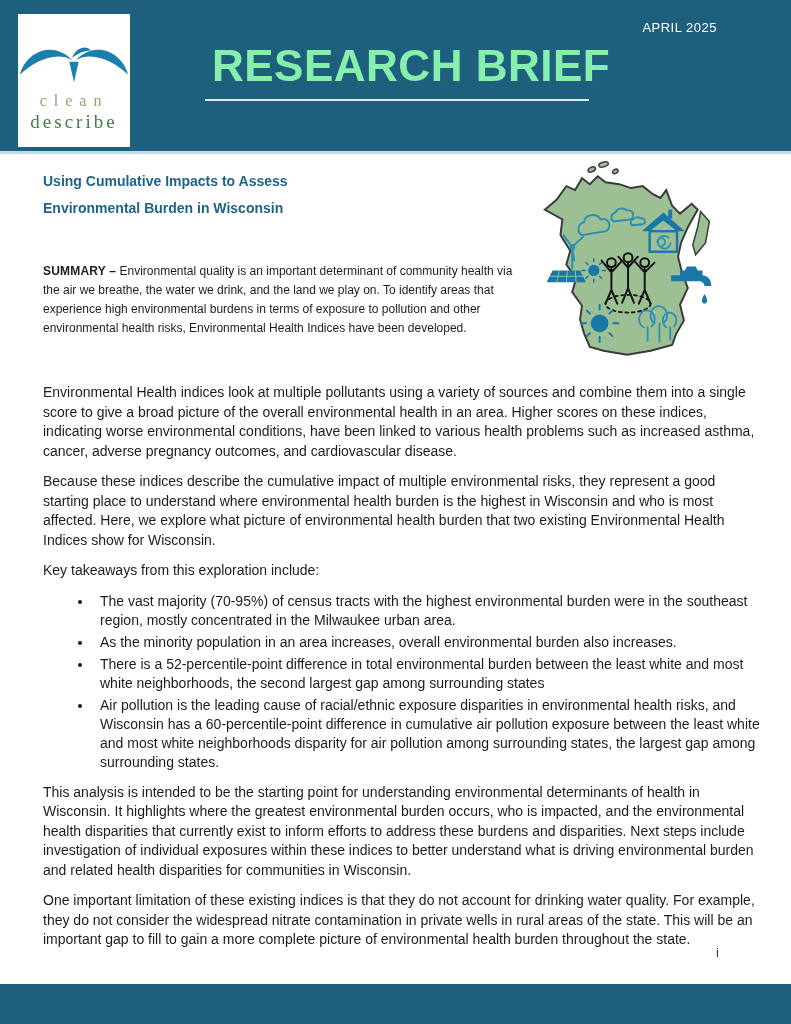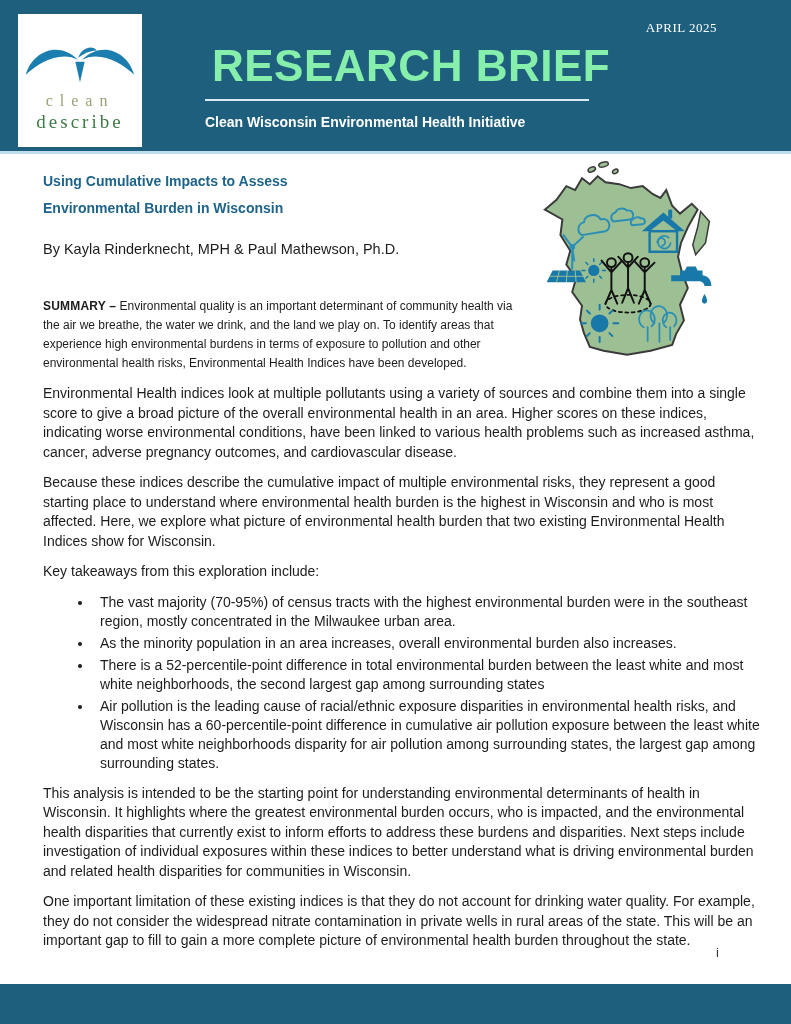--- a/index.html
+++ b/index.html
@@ -7,36 +7,35 @@
     position:relative;width:791px;height:1024px;background:#ffffff;
     font-family:"Liberation Sans",sans-serif;color:#1c1c1c;overflow:hidden;
     margin:0 auto;
   }
   
   .band{
     position:absolute;top:0;left:0;width:100%;height:151px;
     background:#1E5F7E;border-bottom:3px solid #BFDCEC;
   }
   .logo-box{
-    position:absolute;left:18px;top:14px;width:124px;height:133px;
+    position:absolute;left:18px;top:14px;width:112px;height:133px;
     background:#ffffff;text-align:center;
   }
   .logo-box svg{display:block;margin:14px auto 0;}
   .logo-clean{
     display:block;font-family:"Liberation Serif",serif;font-size:16px;
     letter-spacing:7px;color:#97A174;margin-top:2px;
   }
   .logo-wisc{
     display:block;font-family:"Liberation Serif",serif;font-size:19px;
     letter-spacing:3px;color:#3E7A46;margin-top:1px;
   }
   .issue-date{
     position:absolute;top:20px;right:74px;color:#ffffff;font-size:13px;
     letter-spacing:0.5px;
-    font-family:Liberation Serif, serif;
   }
   .banner-title{
     position:absolute;left:208px;top:40px;margin:4px;color:#86efac;
     font-size:44px;font-weight:bold;letter-spacing:0.5px;line-height:1;
   }
   .banner-rule{
     position:absolute;left:205px;top:99px;width:384px;height:2px;
     background:#D9EAF4;
   }
   .banner-subtitle{
@@ -78,32 +77,30 @@
           <path d="M58,32 C62,20 74,18 78,24 C70,24 63,28 58,32 Z"></path>
           <path d="M55,36 L65,36 L60,58 Z"></path>
         </g>
       </svg>
       <span class="logo-clean">clean</span>
       <span class="logo-wisc">describe</span>
     </div>
     <div class="issue-date">APRIL 2025</div>
     <h1 class="banner-title">RESEARCH BRIEF</h1>
     <div class="banner-rule"></div>
-    <div class="banner-subtitle">Clean Wisconsin Environmental Health Initiative</div>
   </header>
 
   <main class="content">
 
     <div class="intro-row">
       <div class="intro-left">
         <h2 class="article-title">
           <span>Using Cumulative Impacts to Assess</span><br>
           <span>Environmental Burden in Wisconsin</span>
         </h2>
-        <p class="byline">By Kayla Rinderknecht, MPH &amp; Paul Mathewson, Ph.D.</p>
         <p class="summary"><b>SUMMARY –</b> <span>Environmental quality is an important determinant of community health via the air we breathe, the water we drink, and the land we play on. To identify areas that experience high environmental burdens in terms of exposure to pollution and other environmental health risks, Environmental Health Indices have been developed.</span></p>
       </div>
 
       <figure class="map-fig">
         <svg width="196" height="212" viewBox="0 0 200 215">
 
           <g fill="#9DBF94" stroke="#3A3A3A" stroke-width="1.5">
             <ellipse cx="60" cy="9" rx="4" ry="2.3" transform="rotate(-25 60 9)"></ellipse>
             <ellipse cx="72" cy="4" rx="5" ry="2.4" transform="rotate(-15 72 4)"></ellipse>
             <ellipse cx="84" cy="11" rx="3" ry="2" transform="rotate(-30 84 11)"></ellipse>

